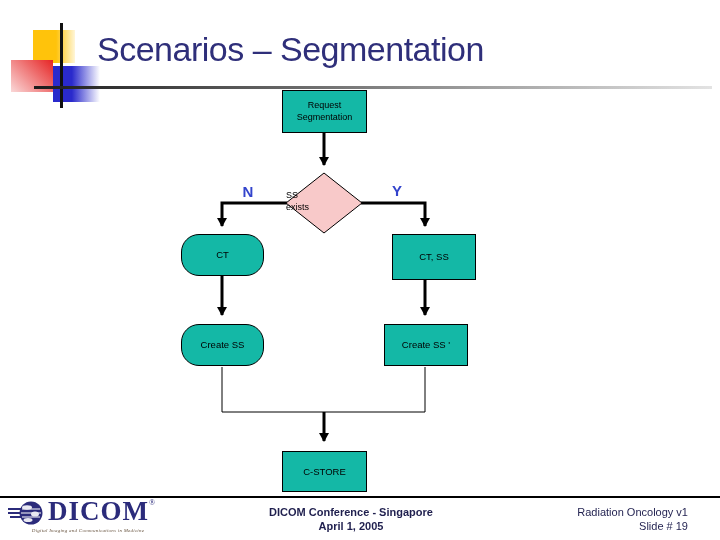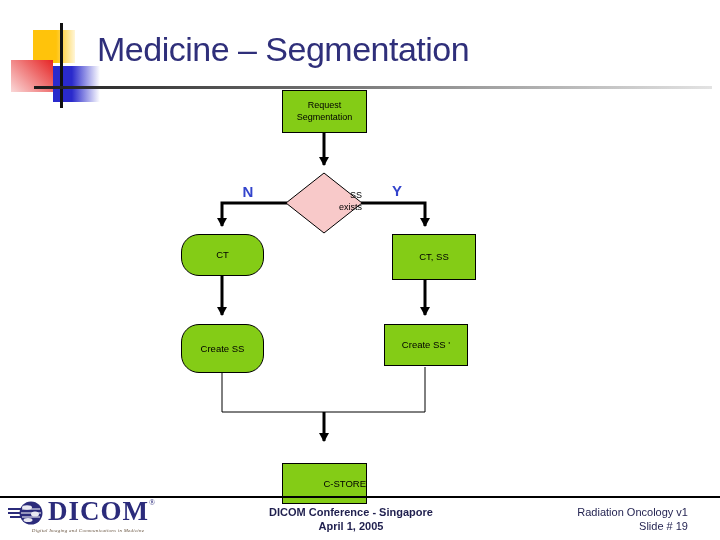--- a/index.html
+++ b/index.html
@@ -19,26 +19,26 @@
   .vline { position:absolute; left:60px; top:23px; width:3px; height:85px; background:#111; }
   .title-rule { position:absolute; left:34px; top:86px; width:678px; height:3px;
     background:linear-gradient(to right,#1b1b1b,#8a8a8a 55%,#e3e3e3); }
   .page-title {
     position:absolute; left:97px; top:30px; width:560px;
     font-size:34px; color:#2F2F7A; letter-spacing:-0.5px; white-space:nowrap;
   }
   
   .flow-svg { position:absolute; left:0; top:0; }
   .node {
-    position:absolute; background:#84cc16; border:1px solid #000;
+    position:absolute; background:#14b8a6; border:1px solid #000;
     display:flex; flex-direction:column; align-items:center; justify-content:center;
     font-size:9.5px; color:#000; text-align:center; line-height:1.25; box-sizing:border-box;
   }
   .diamond-label {
-    position:absolute; left:286px; top:190px; width:76px; text-align:right;
+    position:absolute; left:286px; top:190px; width:76px; text-align:left;
     font-size:9px; line-height:1.3; color:#000;
   }
   .branch-label {
     position:absolute; width:22px; text-align:center;
     font-size:15px; font-weight:bold; color:#3344CC;
   }
   .branch-n { left:237px; top:183px; }
   .branch-y { left:386px; top:182px; }
   
   .footer-rule { position:absolute; left:0; top:496px; width:720px; height:2px; background:#000; }
@@ -67,21 +67,21 @@
 <body>
 
 <div class="slide">
 
   <div class="sq sq-yellow"></div>
   <div class="sq sq-red"></div>
   <div class="sq sq-blue"></div>
   <div class="vline"></div>
   <div class="title-rule"></div>
 
-  <h1 class="page-title" style="margin:0;font-weight:400;">Medicine – Segmentation</h1>
+  <h1 class="page-title" style="margin:0;font-weight:400;">Scenarios – Segmentation</h1>
 
   <svg class="flow-svg" width="720" height="540" viewBox="0 0 720 540">
     <defs>
       <marker id="arw" markerUnits="userSpaceOnUse" markerWidth="11" markerHeight="12" refX="8" refY="5" orient="auto">
         <path d="M0,0 L9,5 L0,10 z" fill="#000"></path>
       </marker>
     </defs>
 
     <path d="M324,133 L324,165" stroke="#000" stroke-width="3" fill="none" marker-end="url(#arw)"></path>
 
@@ -114,29 +114,29 @@
   <div class="branch-label branch-y">Y</div>
 
   <div class="node" style="left:181px; top:234px; width:83px; height:42px;border-radius:18px;">
     <span>CT</span>
   </div>
 
   <div class="node" style="left:392px; top:234px; width:84px; height:46px;">
     <span>CT, SS</span>
   </div>
 
-  <div class="node" style="left:181px; top:324px; width:83px; height:49px;border-radius:18px;">
+  <div class="node" style="left:181px; top:324px; width:83px; height:42px;border-radius:18px;">
     <span>Create SS</span>
   </div>
 
   <div class="node" style="left:384px; top:324px; width:84px; height:42px;">
     <span>Create SS '</span>
   </div>
 
-  <div class="node" style="left:282px; top:463px; width:85px; height:41px;align-items:flex-end;">
+  <div class="node" style="left:282px; top:451px; width:85px; height:41px;">
     <span>C-STORE</span>
   </div>
 
   <div class="footer-rule"></div>
 
   <div class="logo">
     <div class="logo-row">
       <svg class="logo-globe" width="38" height="26" viewBox="0 0 38 26">
         <rect x="0" y="7" width="16" height="2" fill="#2B2B7B"></rect>
         <rect x="0" y="11" width="14" height="2" fill="#2B2B7B"></rect>

